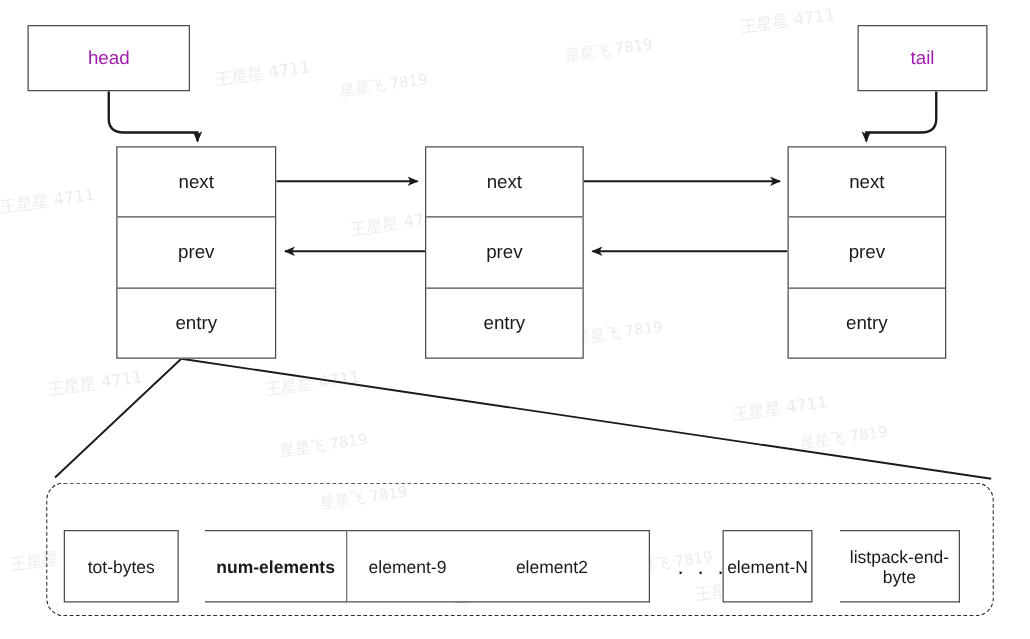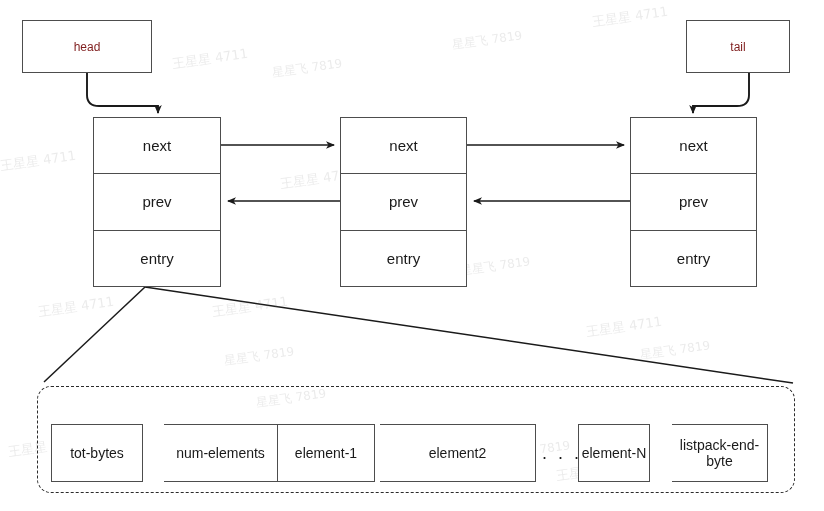--- a/index.html
+++ b/index.html
@@ -25,22 +25,22 @@
     height: 511px;
   }
   .box {
     position: absolute;
     box-sizing: border-box;
     border: 1.6px solid #4d4d4d;
     background: #ffffff;
     display: flex;
     align-items: center;
     justify-content: center;
-    font-size: 12px;
-    color: #7f1d1d;
+    font-size: 15px;
+    color: #a21caf;
     z-index: 3;
   }
   
   .ptr-box {
     height: 53px;
   }
   
   .node {
     position: absolute;
     box-sizing: border-box;
@@ -217,23 +217,23 @@
     <div class="node-cell">next</div>
     <div class="node-cell">prev</div>
     <div class="node-cell">entry</div>
   </div>
 
   <div id="listpack-container"></div>
 
 
   <div id="listpack-cells">
       <div class="lp-cell" style="left: 51px; width: 92px;">tot-bytes</div>
-      <div class="lp-cell joined-left" style="left: 164px; width: 114px;">num-elements</div>
-      <div class="lp-cell joined-left" style="left: 278px; width: 97px;">element-1</div>
-      <div class="lp-cell joined-left" style="left: 380px; width: 156px;">element2</div>
+      <div class="lp-cell joined-left" style="left: 164px; width: 114px; font-weight: bold;">num-elements</div>
+      <div class="lp-cell joined-left" style="left: 278px; width: 97px;">element-9</div>
+      <div class="lp-cell joined-left" style="left: 364px; width: 156px;">element2</div>
       <div class="lp-cell" style="left: 578px; width: 72px;">element-N</div>
       <div class="lp-cell joined-left" style="left: 672px; width: 96px;">listpack-end-byte</div>
     </div>
 
   <div id="lp-ellipsis">. . .</div>
 
 
 </div>
 
 </body></html>

